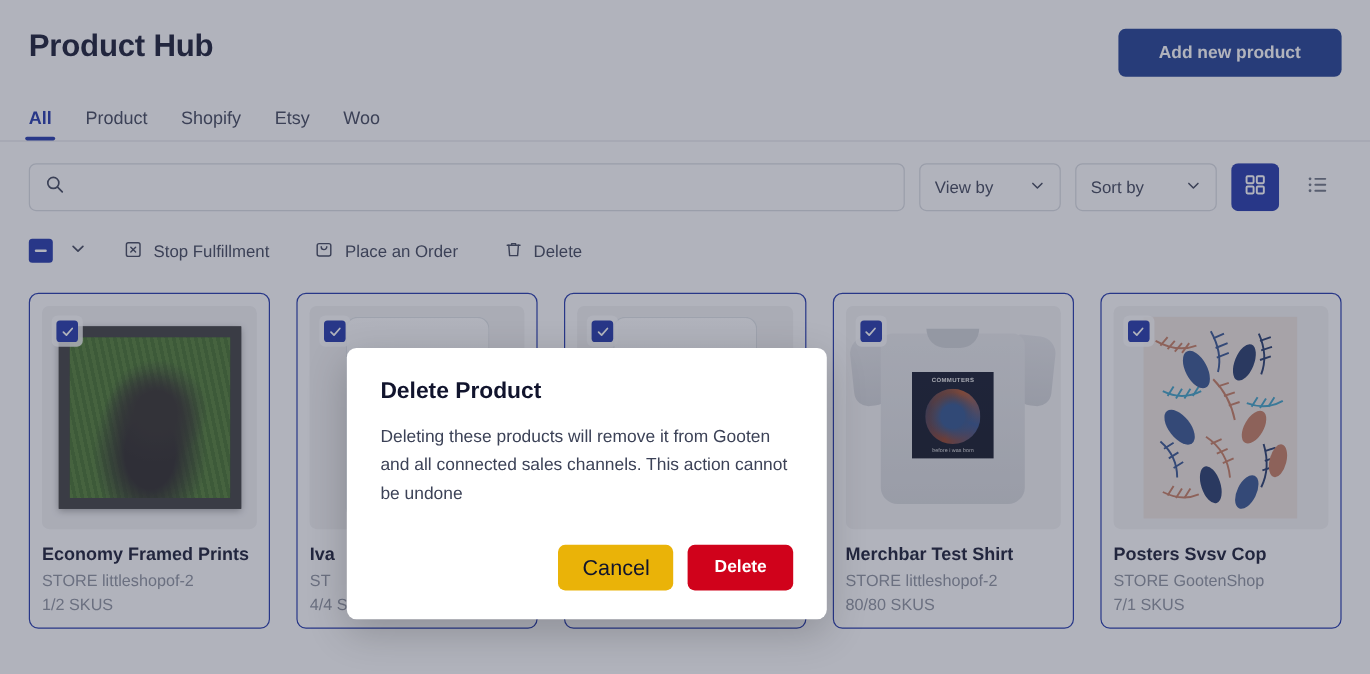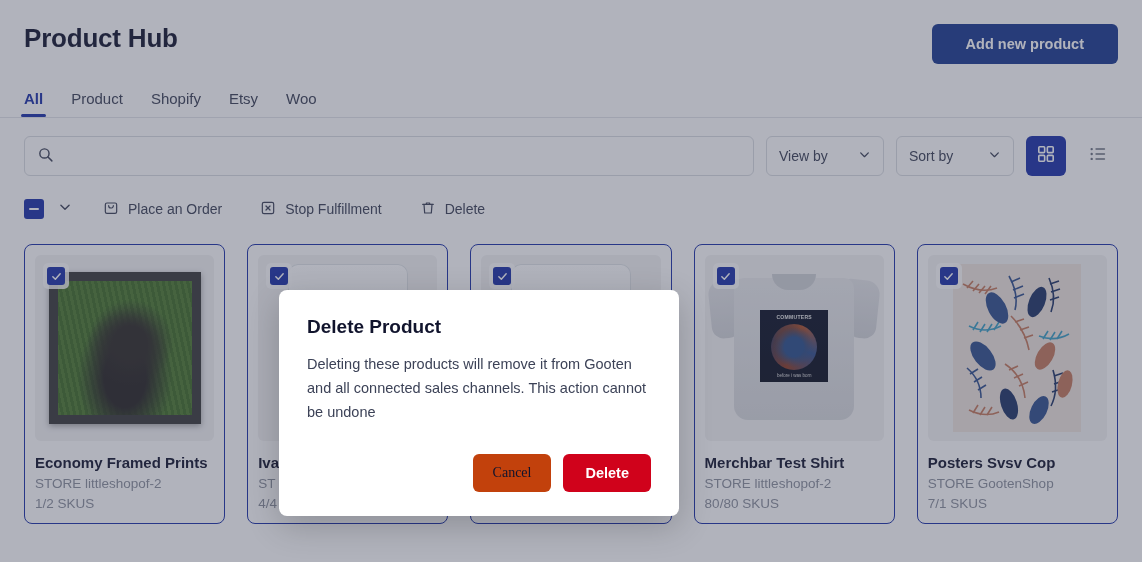--- a/index.html
+++ b/index.html
@@ -365,21 +365,21 @@
 
   
   #overlay {
     position: absolute;
     inset: 0;
     background: rgba(60, 66, 87, 0.40);
     z-index: 50;
   }
   .modal {
     position: absolute;
-    left: 279px;
+    left: 289px;
     top: 290px;
     width: 400px;
     background: #ffffff;
     border-radius: 8px;
     box-shadow: 0 10px 34px rgba(0,0,0,0.20);
     padding: 26px 28px 24px 28px;
     box-sizing: border-box;
     z-index: 60;
   }
   .modal-title {
@@ -394,26 +394,26 @@
     color: #3c4257;
     margin: 0;
   }
   .modal-actions {
     display: flex;
     justify-content: flex-end;
     gap: 12px;
     margin-top: 30px;
   }
   .btn-cancel {
-    background: #c2410c;
+    background: #eab308;
     color: #11142d;
     border: none;
     border-radius: 6px;
-    font-size: 14px;
-    font-family: Liberation Serif, serif;
+    font-size: 18px;
+    font-family: Liberation Sans, sans-serif;
     height: 38px;
     padding: 0 20px;
     cursor: pointer;
   }
   .btn-delete {
     background: #d0021b;
     color: #ffffff;
     border: none;
     border-radius: 6px;
     font-size: 14.5px;
@@ -505,36 +505,36 @@
       <span>
         <svg width="14" height="14" viewBox="0 0 24 24" fill="none" stroke="#3c4257" stroke-width="2.4" stroke-linecap="round" stroke-linejoin="round">
             <polyline points="5,9 12,16 19,9"></polyline>
           </svg>
       </span>
     </div>
 
     <div class="action-btn">
       <span>
         <svg width="16" height="16" viewBox="0 0 24 24" fill="none" stroke="#3c4257" stroke-width="1.8" stroke-linecap="round" stroke-linejoin="round">
-          <rect x="3.5" y="4.5" width="17" height="15.5" rx="2.5"></rect>
-          <path d="M8.5 8.5a3.5 3.5 0 0 0 7 0"></path>
-        </svg>
-      </span>
-      <span>Place an Order</span>
-    </div>
-
-    <div class="action-btn">
-      <span>
-        <svg width="16" height="16" viewBox="0 0 24 24" fill="none" stroke="#3c4257" stroke-width="1.8" stroke-linecap="round" stroke-linejoin="round">
           <rect x="3.5" y="3.5" width="17" height="17" rx="2.5"></rect>
           <line x1="9" y1="9" x2="15" y2="15"></line>
           <line x1="15" y1="9" x2="9" y2="15"></line>
         </svg>
       </span>
       <span>Stop Fulfillment</span>
+    </div>
+
+    <div class="action-btn">
+      <span>
+        <svg width="16" height="16" viewBox="0 0 24 24" fill="none" stroke="#3c4257" stroke-width="1.8" stroke-linecap="round" stroke-linejoin="round">
+          <rect x="3.5" y="4.5" width="17" height="15.5" rx="2.5"></rect>
+          <path d="M8.5 8.5a3.5 3.5 0 0 0 7 0"></path>
+        </svg>
+      </span>
+      <span>Place an Order</span>
     </div>
 
     <div class="action-btn">
       <span>
         <svg width="16" height="16" viewBox="0 0 24 24" fill="none" stroke="#3c4257" stroke-width="1.8" stroke-linecap="round" stroke-linejoin="round">
           <path d="M4 6.5h16"></path>
           <path d="M9.5 6.5V4.5h5v2"></path>
           <path d="M6 6.5l1 13h10l1-13"></path>
         </svg>
       </span>

